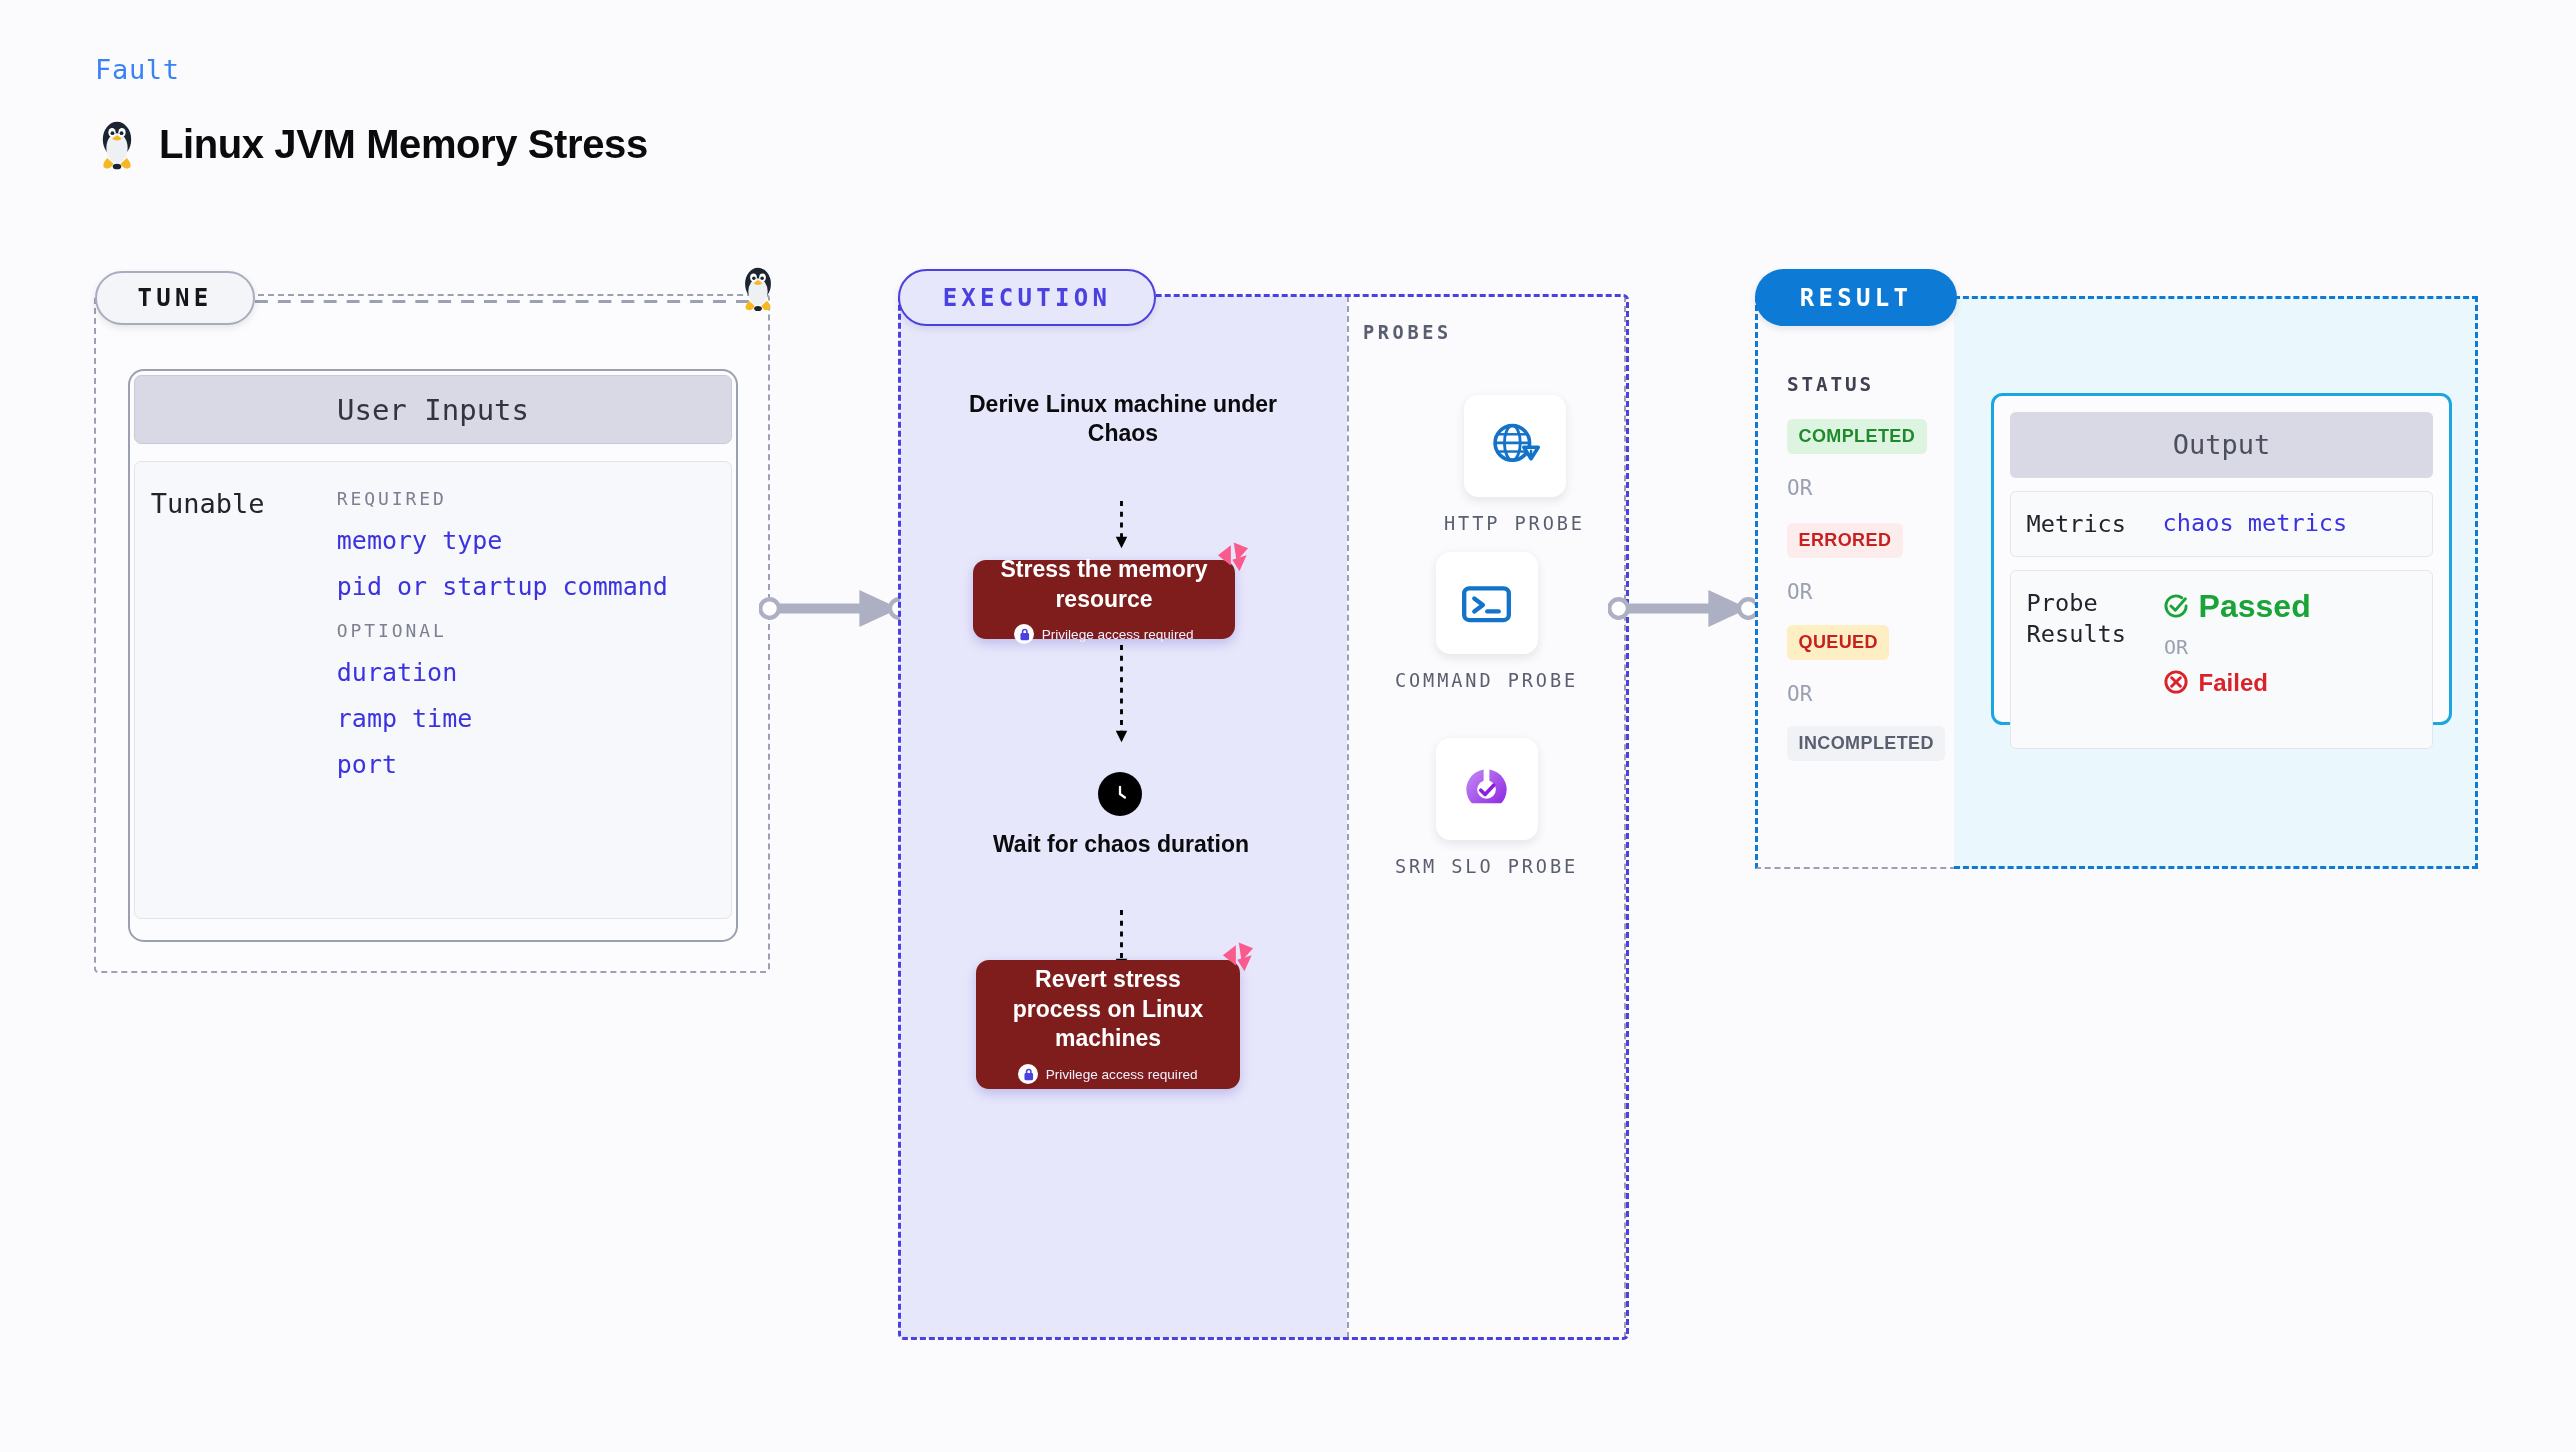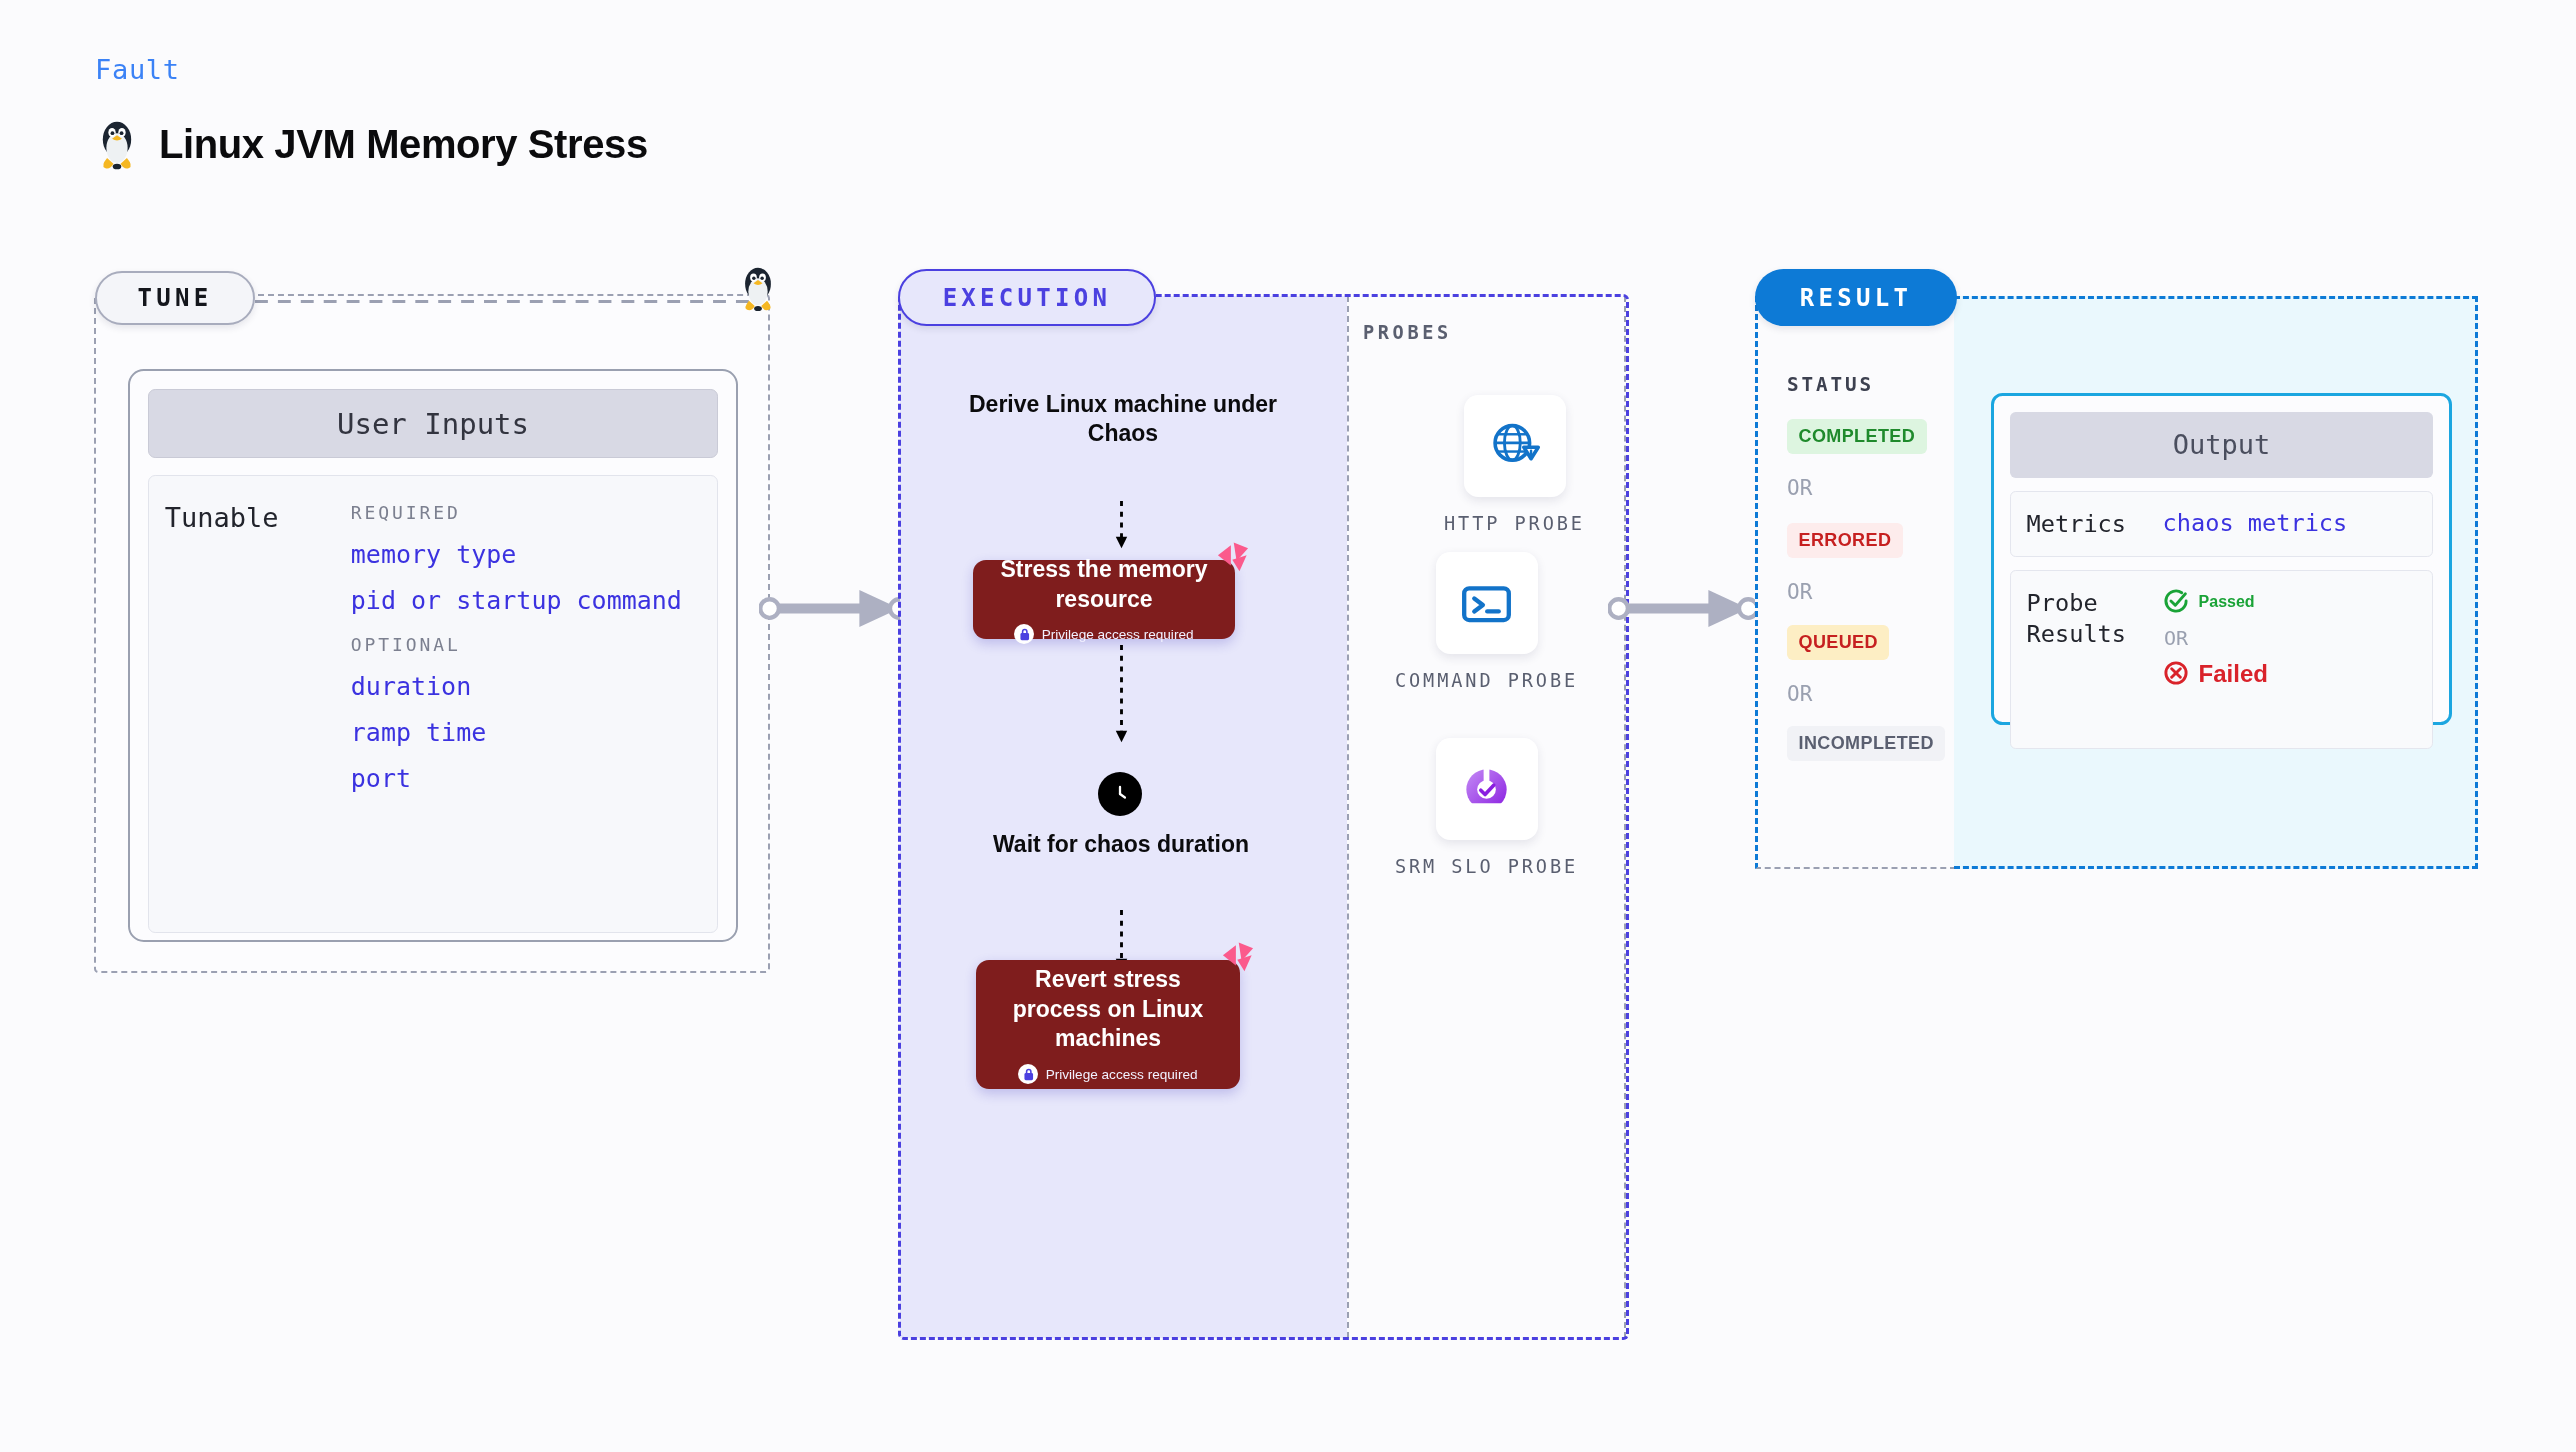--- a/index.html
+++ b/index.html
@@ -58,21 +58,21 @@
   #tune-panel {
     position: absolute; left: 94px; top: 294px;
     width: 676px; height: 679px;
     border: 2.1px dashed #9ba0b2; border-radius: 4.3px;
     background: #fcfcfe;
   }
   #tune-card {
     position: absolute; left: 128px; top: 369px;
     width: 610px; height: 573px;
     background: #fcfcfe; border: 2.9px solid #9aa0b0; border-radius: 15.8px;
-    padding: 18px;
+    padding: 4px;
   }
   #user-inputs-header {
     height: 69px; background: #d8d9e4; border: 1.4px solid #c9cad6;
     border-radius: 7.2px;
     display: flex; align-items: center; justify-content: center;
     font-family: "DejaVu Sans Mono", monospace;
     font-size: 29px; color: #32343f;
   }
   #tunable-box {
     margin-top: 17px; height: 458px;
@@ -212,21 +212,21 @@
   }
   .output-key {
     font-family: "DejaVu Sans Mono", monospace;
     font-size: 23.6px; color: #22242c; width: 136px; flex: none; line-height: 1.3;
   }
   .metric-val {
     font-family: "DejaVu Sans Mono", monospace;
     font-size: 23.6px; color: #3b32e0;
   }
   .pr-line { display: flex; align-items: center; gap: 10px; }
-  .pr-pass { font-size: 16px; font-weight: bold; color: #1aa337; }
+  .pr-pass { font-size: 32px; font-weight: bold; color: #1aa337; }
   .pr-fail { font-size: 24px; font-weight: bold; color: #d9222a; }
   .pr-or {
     font-family: "DejaVu Sans Mono", monospace;
     font-size: 20px; color: #9aa0b0; margin: 10px 0 10px 1.4px;
   }
 
   
   .connector { position: absolute; }
 </style>
 </head>

